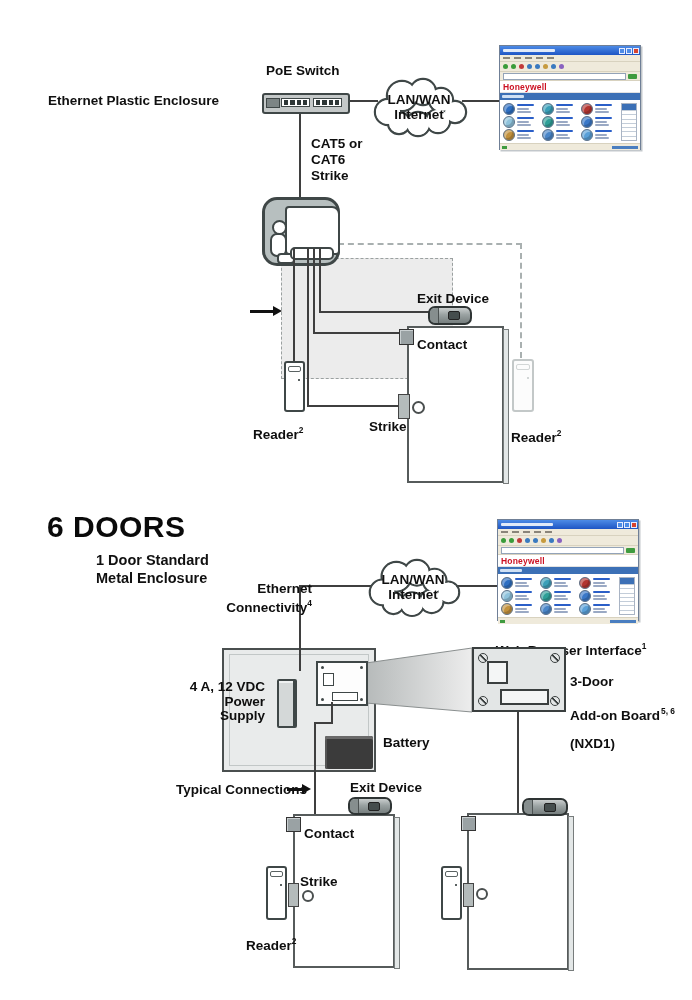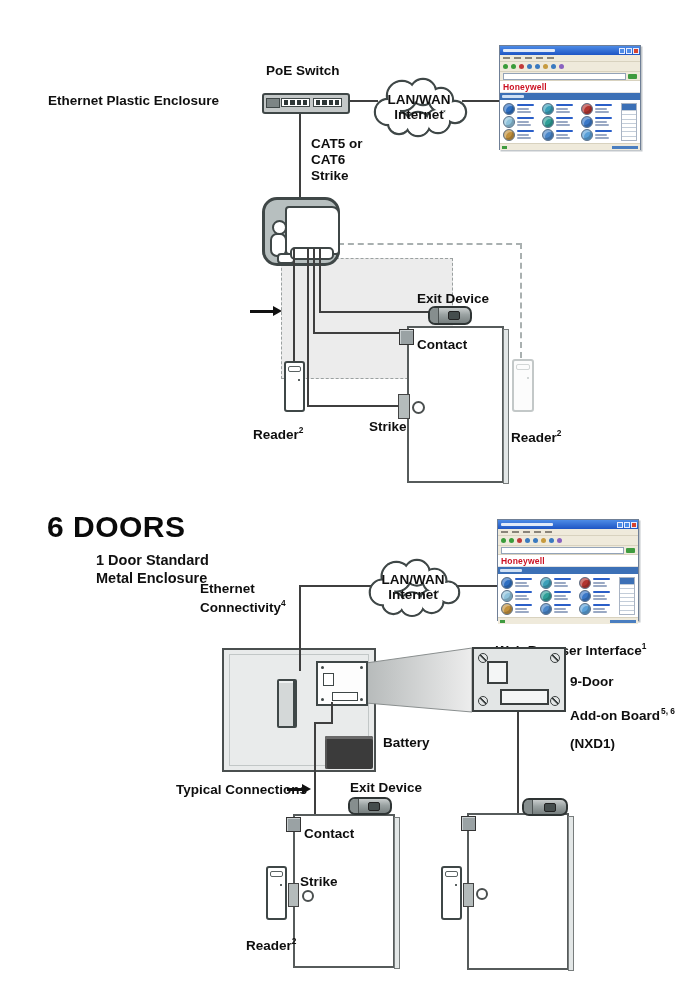--- a/index.html
+++ b/index.html
@@ -351,21 +351,21 @@
   </div>
   <div class="reader ghost" style="left:512px;top:359px;width:18px;height:49px;"></div>
   <div class="abs lbl" style="left:511px;top:411px;z-index:5;">
     <span>Reader</span><sup>2</sup>
   </div>
 
   <div class="abs title" style="left:47px;top:510px;">6 DOORS</div>
   <div class="abs sub" style="left:48px;top:551px;margin-left:48px;">1 Door Standard
 Metal Enclosure</div>
 
-  <div class="abs lbl" style="left:200px;top:566px;width:112px;text-align:left;z-index:5;">
+  <div class="abs lbl" style="left:200px;top:566px;width:112px;text-align:right;z-index:5;">
     <span>Ethernet
 Connectivity</span><sup>4</sup>
   </div>
   <div class="hline" style="left:299px;top:585px;width:73px;"></div>
   <div class="vline" style="left:299px;top:585px;height:86px;z-index:3;"></div>
 
   <svg class="abs" style="left:363px;top:555px;z-index:2;" width="100" height="63" viewBox="0 0 102 64">
     <g stroke="#3f4747" stroke-width="2.4" fill="#fff">
       <circle cx="20" cy="38" r="13"></circle>
         <circle cx="34" cy="22" r="15"></circle>
@@ -525,41 +525,44 @@
   <div class="board" style="left:316px;top:661px;width:48px;height:41px;">
     <i style="left:3px;top:3px;"></i>
       <i style="right:3px;top:3px;"></i>
     <i style="left:3px;bottom:3px;"></i>
       <i style="right:3px;bottom:3px;"></i>
     <span class="chip"></span>
     <span style="position:absolute;left:14px;bottom:3px;width:24px;height:7px;border:1.5px solid #3f4747;background:#fff;"></span>
   </div>
   <div class="battery" style="left:325px;top:736px;width:48px;height:33px;"></div>
 
+  <div class="abs lbl" style="left:163px;top:680px;width:102px;text-align:right;line-height:14.5px;z-index:5;">4 A, 12 VDC
+Power
+Supply</div>
   <div class="abs lbl" style="left:383px;top:735px;z-index:5;">Battery</div>
 
   <svg class="abs" style="left:358px;top:644px;z-index:2;" width="118" height="72">
     <defs>
         <linearGradient id="coneg" x1="0" y1="0" x2="1" y2="0">
       <stop offset="0" stop-color="#b6baba"></stop>
           <stop offset="1" stop-color="#ededed"></stop>
     </linearGradient>
       </defs>
     <polygon points="8,19 114,4 114,68 8,59" fill="url(#coneg)" stroke="#8a8f8f" stroke-width="1"></polygon>
   </svg>
   <div class="addon" style="left:472px;top:647px;width:90px;height:61px;">
     <span class="screw" style="left:4px;top:4px;"></span>
     <span class="screw" style="right:4px;top:4px;"></span>
     <span class="screw" style="left:4px;bottom:4px;"></span>
     <span class="screw" style="right:4px;bottom:4px;"></span>
     <span class="chip"></span>
     <span class="conn"></span>
   </div>
   <div class="abs lbl" style="left:570px;top:660px;line-height:14.5px;z-index:5;">
-    <span>9-Door</span><br>
+    <span>3-Door</span><br>
     <span>Add-on Board</span><sup style="margin-left:1px;">5, 6</sup><br>
     <span>(NXD1)</span>
   </div>
 
   <div class="vline" style="left:331px;top:702px;height:22px;z-index:3;"></div>
   <div class="hline" style="left:314px;top:722px;width:19px;z-index:3;"></div>
   <div class="vline" style="left:314px;top:722px;height:92px;z-index:3;"></div>
   <div class="vline" style="left:517px;top:708px;height:105px;z-index:3;"></div>
 
   <div class="abs lbl" style="left:176px;top:782px;z-index:5;">Typical Connections</div>

